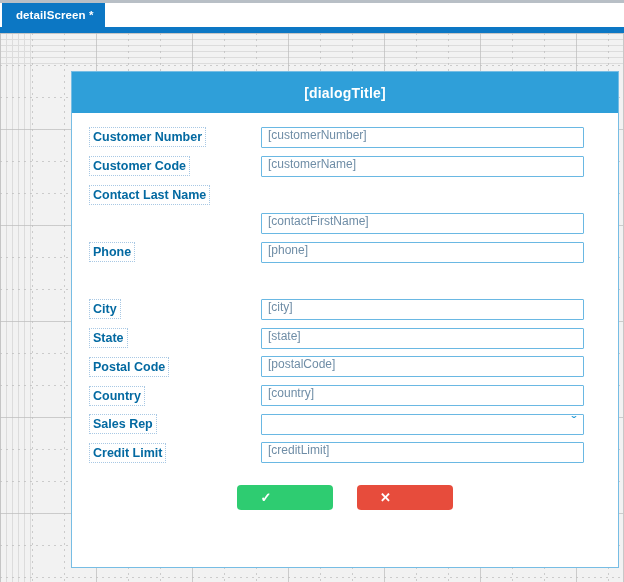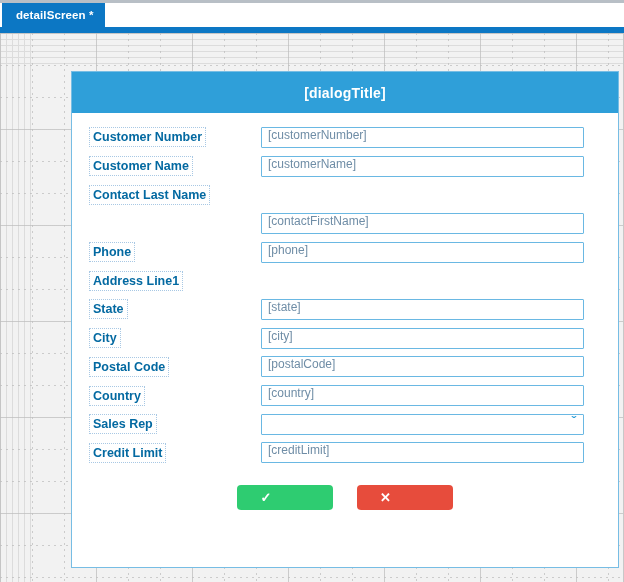--- a/index.html
+++ b/index.html
@@ -236,52 +236,51 @@
 
     <div class="dialog-body">
       <div id="form-rows">
           <div class="form-row">
             <span class="field-label">Customer Number</span>
             <div class="field-control">
               <span class="field-placeholder">[customerNumber]</span>
             </div>
           </div>
           <div class="form-row">
-            <span class="field-label">Customer Name</span>
+            <span class="field-label">Customer Code</span>
             <div class="field-control">
               <span class="field-placeholder">[customerName]</span>
             </div>
           </div>
           <div class="form-row">
             <span class="field-label">Contact Last Name</span>
           </div>
           <div class="form-row">
             <div class="field-control">
               <span class="field-placeholder">[contactFirstName]</span>
             </div>
           </div>
           <div class="form-row">
             <span class="field-label">Phone</span>
             <div class="field-control">
               <span class="field-placeholder">[phone]</span>
             </div>
           </div>
           <div class="form-row">
-            <span class="field-label">Address Line1</span>
+          </div>
+          <div class="form-row">
+            <span class="field-label">City</span>
+            <div class="field-control">
+              <span class="field-placeholder">[city]</span>
+            </div>
           </div>
           <div class="form-row">
             <span class="field-label">State</span>
             <div class="field-control">
               <span class="field-placeholder">[state]</span>
-            </div>
-          </div>
-          <div class="form-row">
-            <span class="field-label">City</span>
-            <div class="field-control">
-              <span class="field-placeholder">[city]</span>
             </div>
           </div>
           <div class="form-row">
             <span class="field-label">Postal Code</span>
             <div class="field-control">
               <span class="field-placeholder">[postalCode]</span>
             </div>
           </div>
           <div class="form-row">
             <span class="field-label">Country</span>

